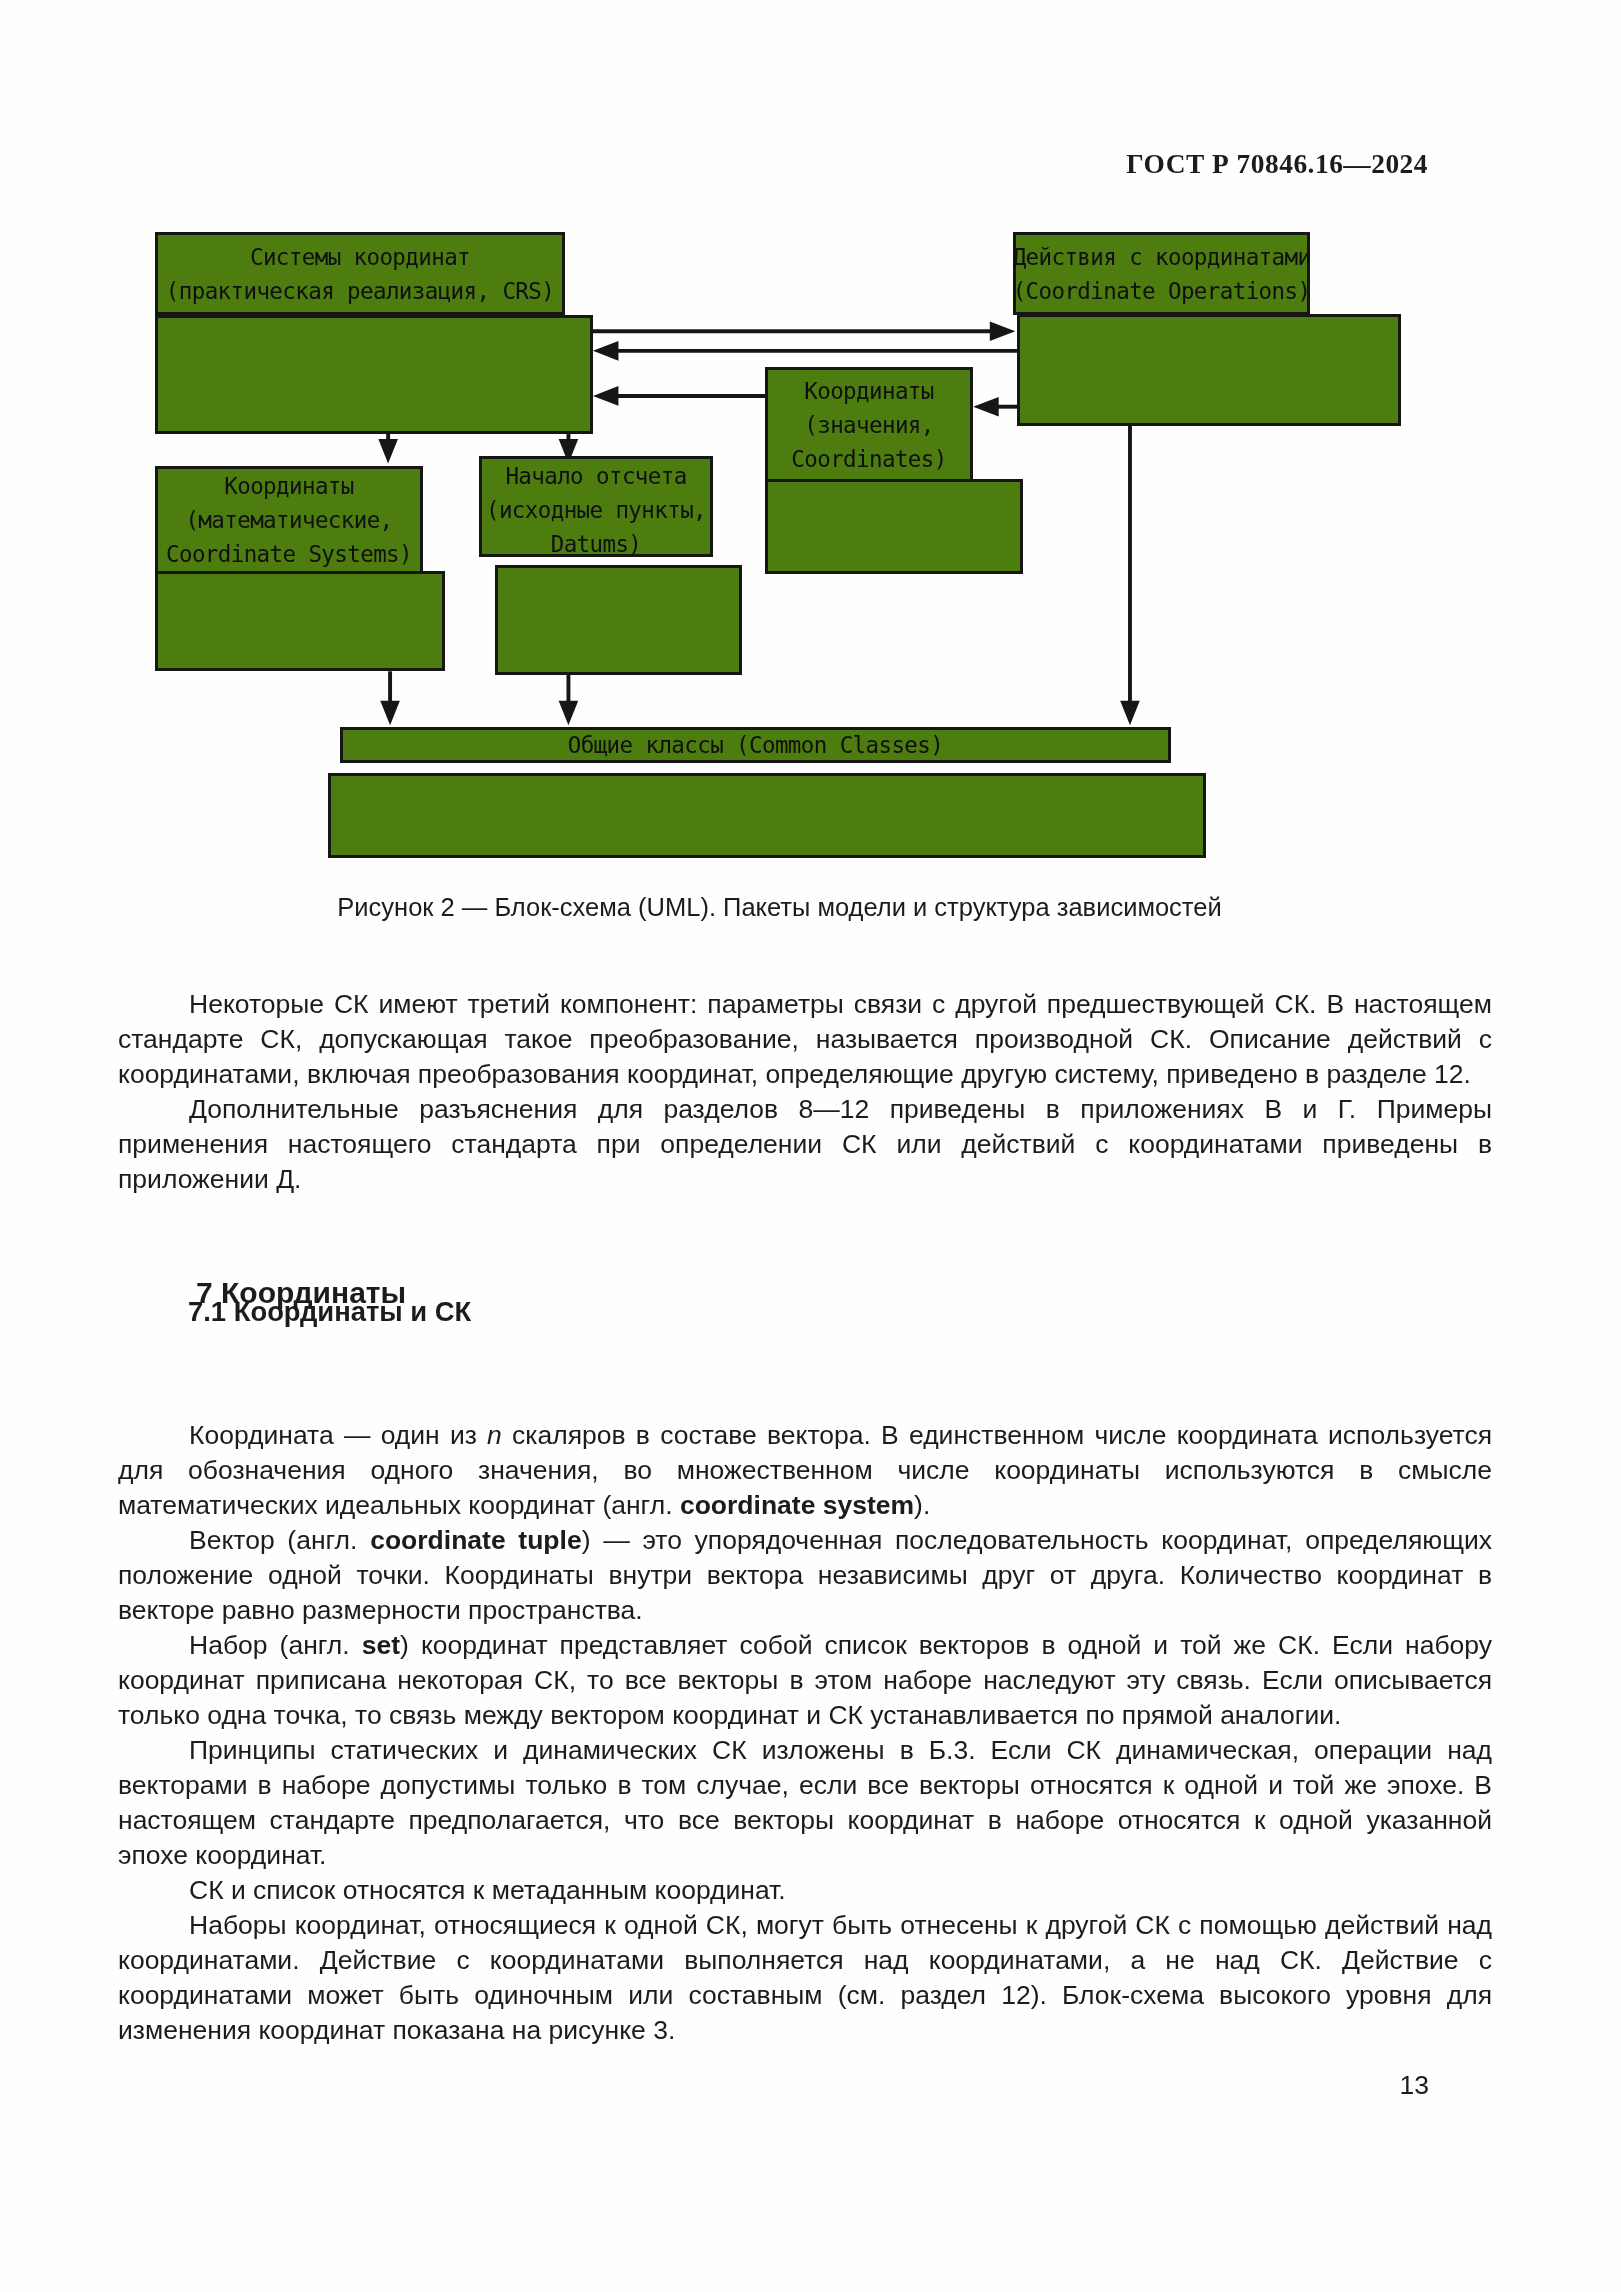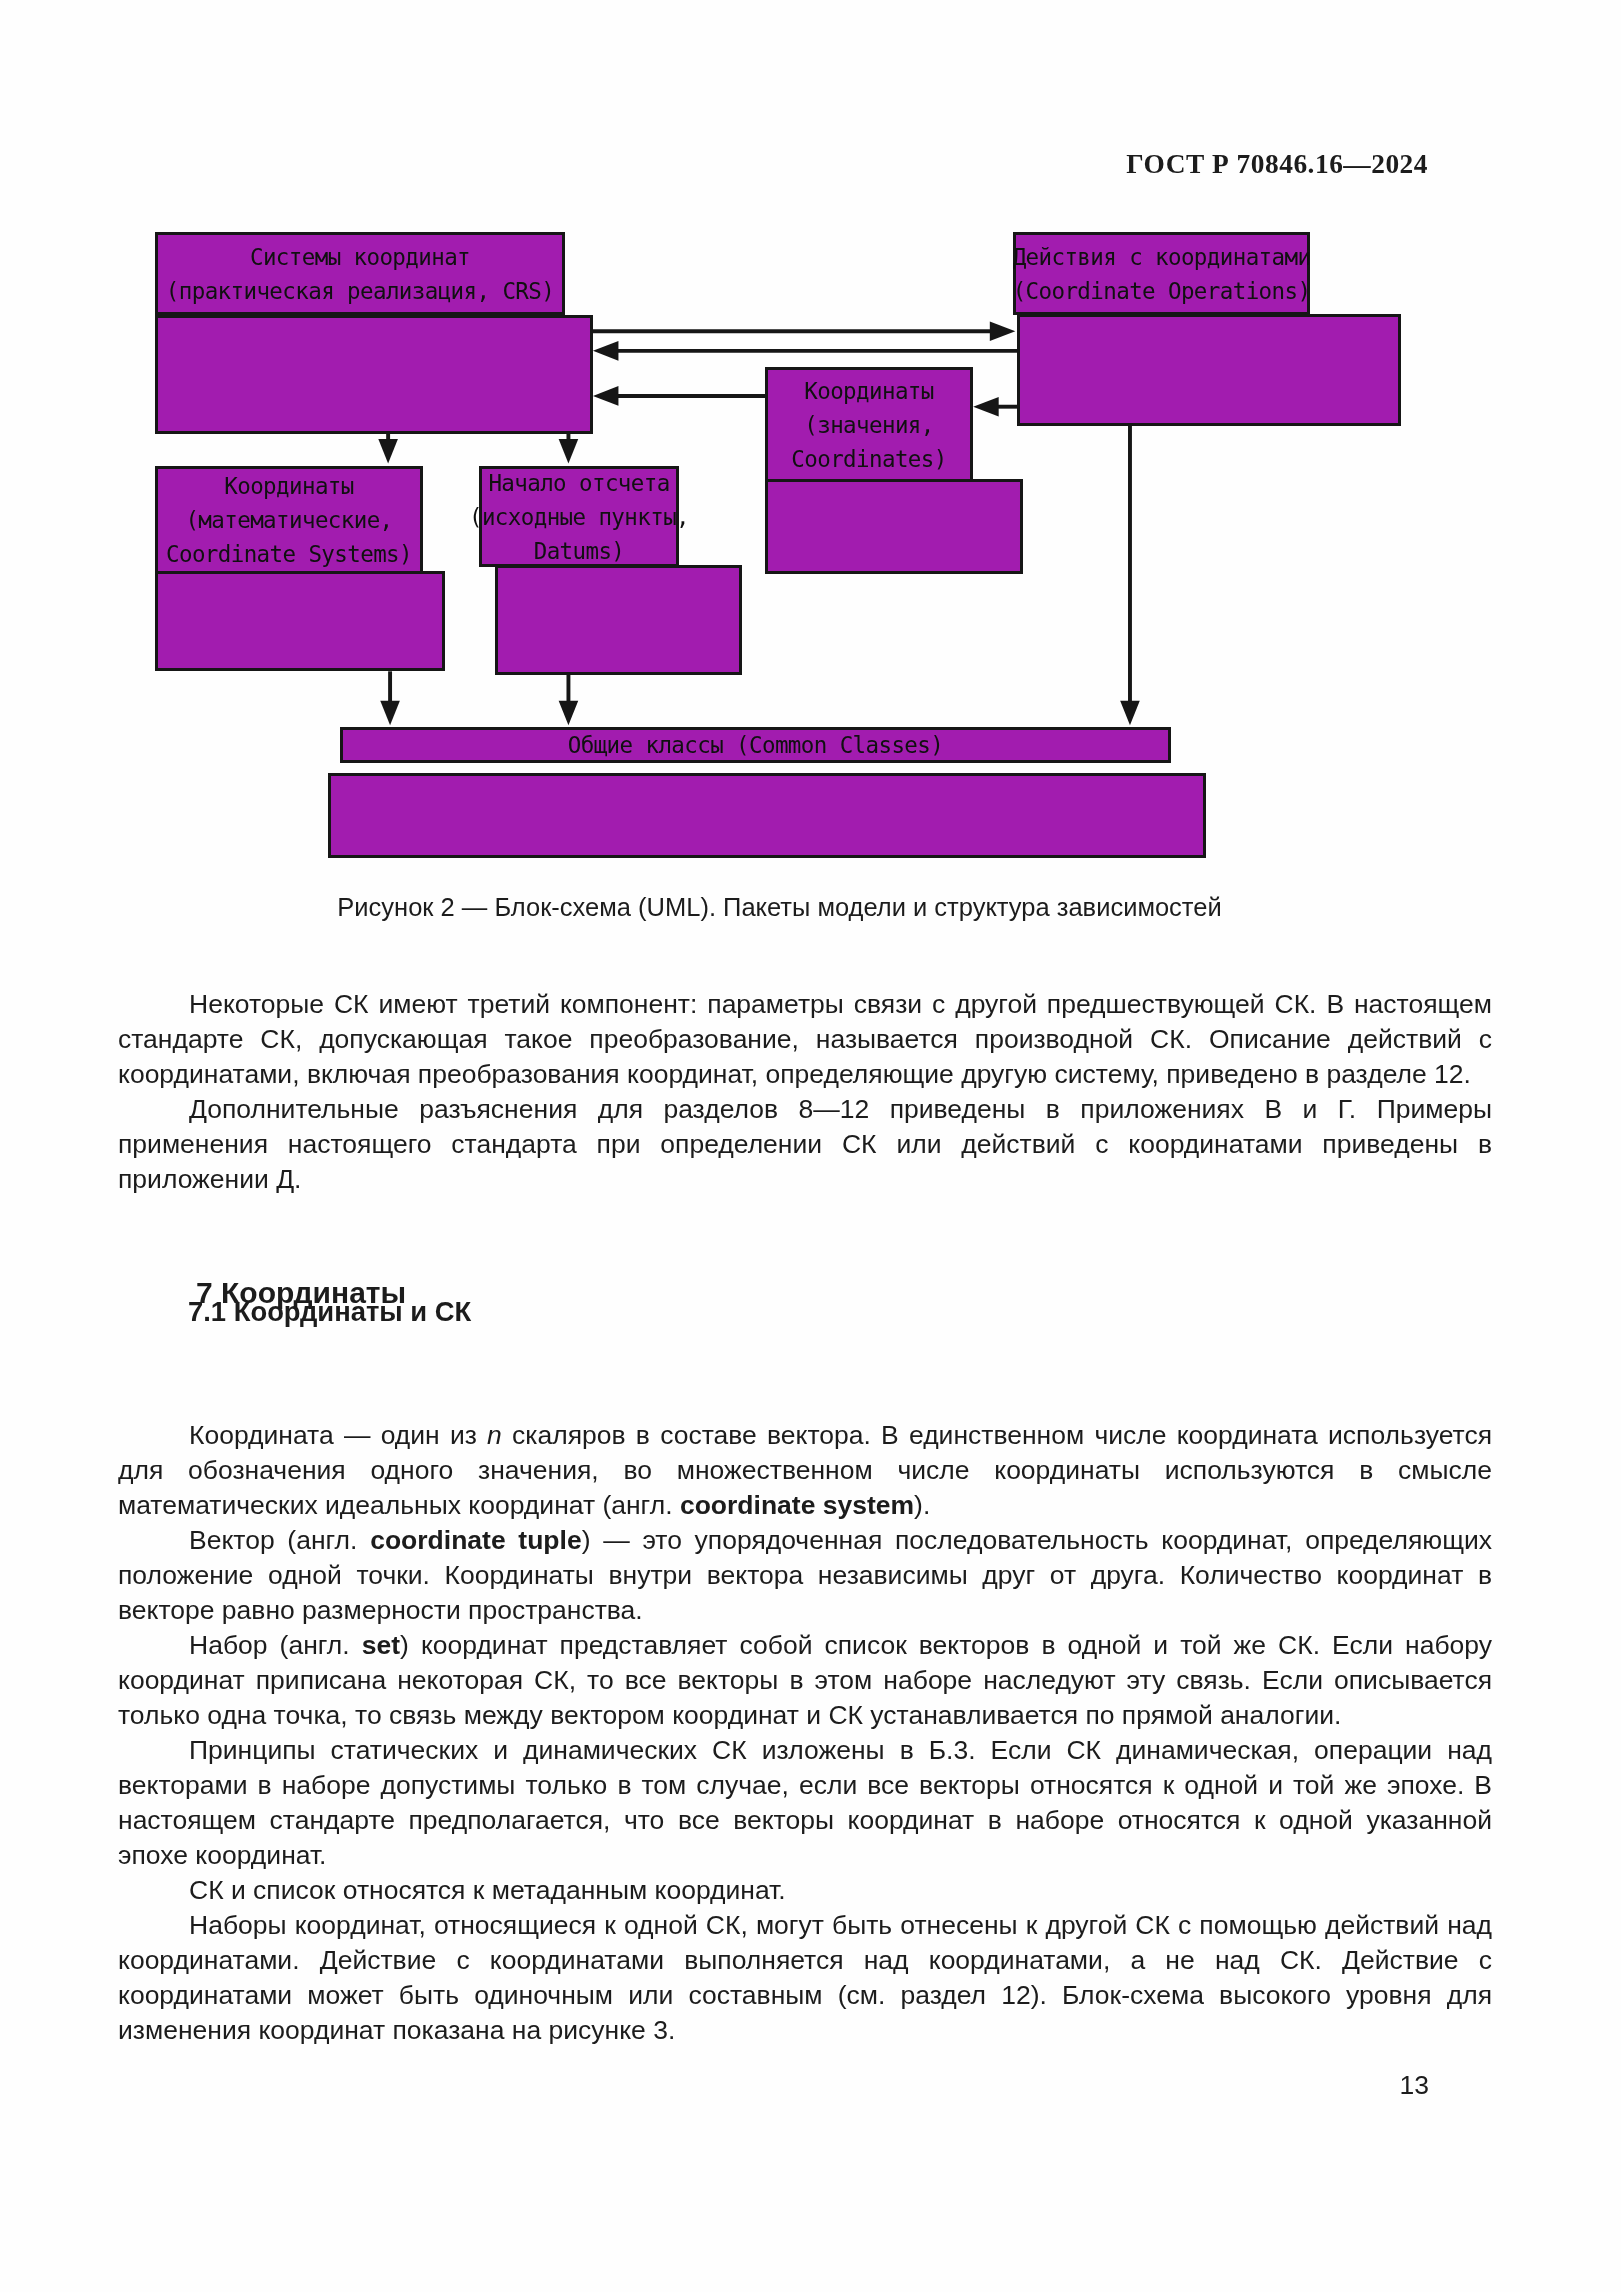--- a/index.html
+++ b/index.html
@@ -7,21 +7,21 @@
     position:relative; width:1621px; height:2293px; margin:0 auto;
     background:#fefefe; overflow:hidden;
     font-family:"Liberation Sans", sans-serif; color:#1c1c1c;
   }
   .doc-number {
     position:absolute; top:149px; left:118px; width:1310px;
     text-align:right; font-size:27.4px; font-weight:bold; letter-spacing:0.5px;font-family:Liberation Serif, serif;
   }
   .arrows { position:absolute; top:0; left:0; z-index:1; }
   .pkg {
-    position:absolute; background:#a21caf; border:3.9px solid #161616;
+    position:absolute; background:#4d7c0f; border:3.9px solid #161616;
     box-sizing:border-box;
   }
   .pkg-body { z-index:2; }
   .pkg-label {
     z-index:3; display:flex; flex-direction:column; align-items:center;
     justify-content:center; text-align:center; white-space:nowrap;
     font-family:"DejaVu Sans Mono", monospace; font-size:22.5px;
     letter-spacing:-0.6px; line-height:34px; color:#101010;
   }
   .caption {
@@ -100,21 +100,21 @@
     <div class="pkg pkg-label" style="left:765px; top:367px; width:208px; height:115px;">
       <span>Координаты</span>
       <span>(значения,</span>
       <span>Coordinates)</span>
     </div>
     <div class="pkg pkg-label" style="left:155px; top:466px; width:268px; height:108px;">
       <span>Координаты</span>
       <span>(математические,</span>
       <span>Coordinate Systems)</span>
     </div>
-    <div class="pkg pkg-label" style="left:479px; top:466px; width:200px; height:101px;">
+    <div class="pkg pkg-label" style="left:479px; top:456px; width:234px; height:101px;justify-content:space-between;">
       <span>Начало отсчета</span>
       <span>(исходные пункты,</span>
       <span>Datums)</span>
     </div>
     <div class="pkg pkg-label" style="left:340px; top:727px; width:831px; height:36px;text-align:right;">
       <span>Общие классы (Common Classes)</span>
     </div>
   </div>
 
   <div class="caption">Рисунок 2 — Блок-схема (UML). Пакеты модели и структура зависимостей</div>

